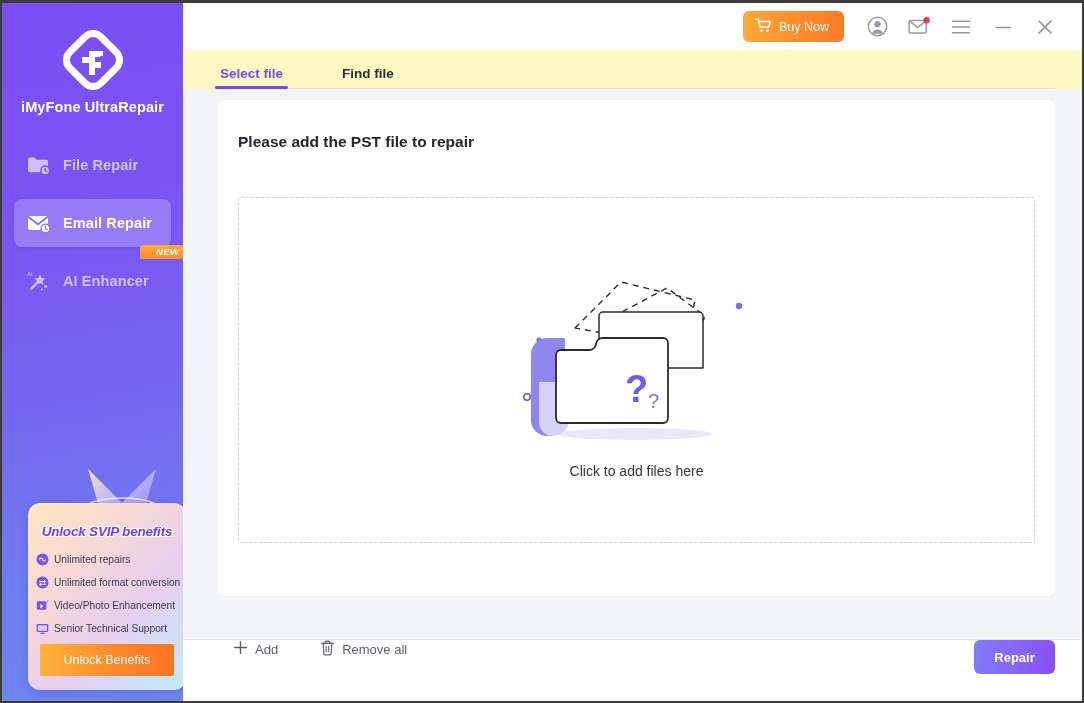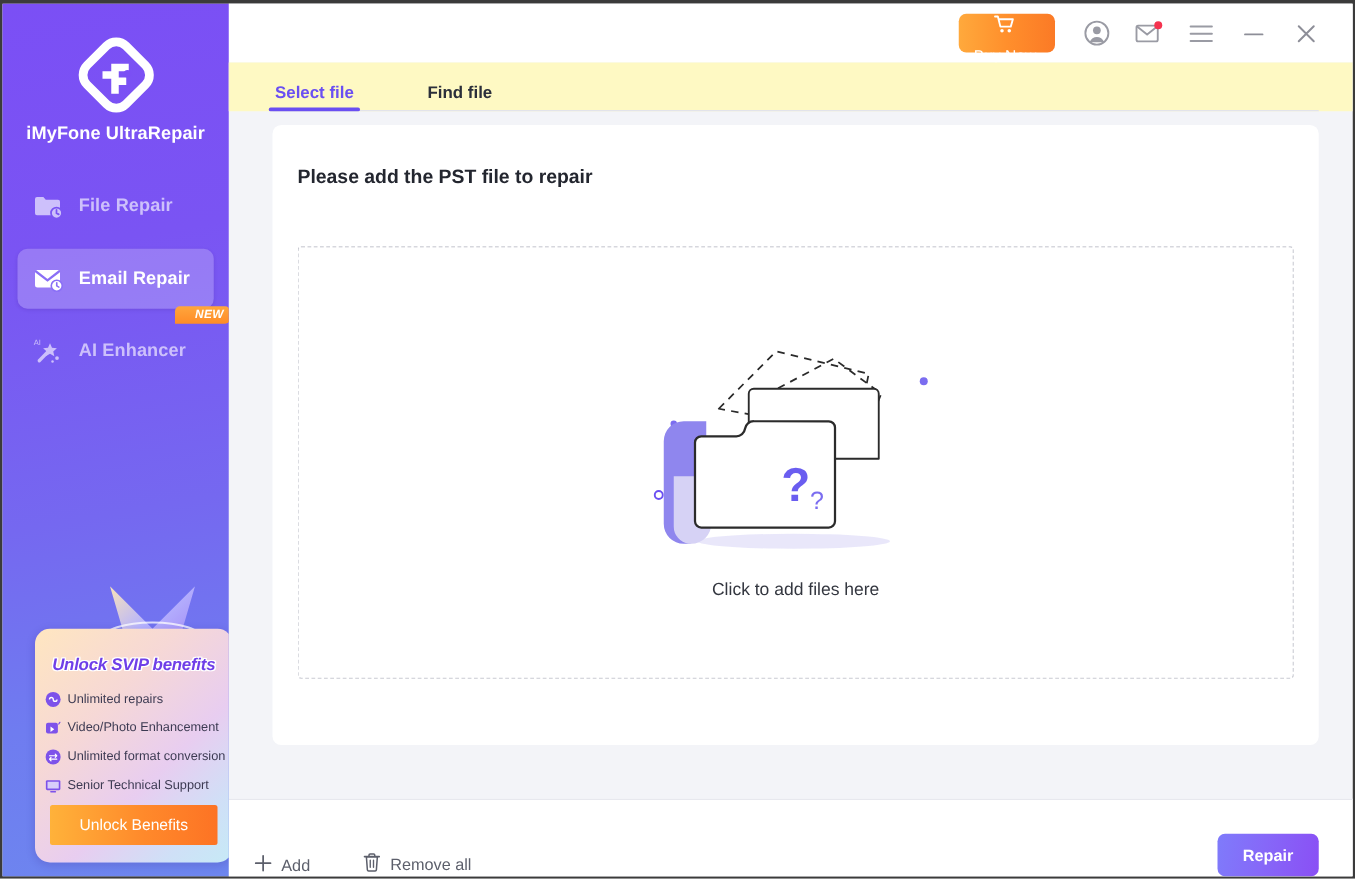--- a/index.html
+++ b/index.html
@@ -175,21 +175,20 @@
     border-radius: 6px;
     background: linear-gradient(90deg, #ffa93c 0%, #ff8f2c 50%, #fb7a26 100%);
     color: #fff;
     font-size: 12.5px;
     display: flex;
     align-items: center;
     gap: 7px;
     cursor: pointer;
     border: none;
     font-family: "Liberation Sans", sans-serif;
-    flex-direction: column;
   }
   .tb-icon {
     width: 42px; height: 36px;
     display: flex; align-items: center; justify-content: center;
     cursor: pointer;
     position: relative;
   }
   .tb-icon.first { margin-left: 12px; }
 
   .tabs-bar {
@@ -262,22 +261,22 @@
     margin-top: 12px;
     font-size: 14px;
     color: #33363f;
   }
 
   .footer {
     flex: 0 0 62px;
     background: #ffffff;
     border-top: 1px solid #e7e8ee;
     display: flex;
-    align-items: flex-end;
-    padding: 0 27px 0 20px;
+    align-items: flex-start;
+    padding: 0 27px 0 50px;
   }
   .foot-btn {
     display: flex;
     align-items: center;
     gap: 7px;
     font-size: 13px;
     color: #5c5f6b;
     cursor: pointer;
     margin-right: 42px;
   }
@@ -390,36 +389,36 @@
               <circle cx="6.5" cy="6.5" r="6" fill="#7d52ea"></circle>
               <path d="M3.6 6.5a1.5 1.5 0 113 0 1.5 1.5 0 103 0" fill="none" stroke="#fff" stroke-width="1.1"></path>
             </svg>
           </span>
           <span>Unlimited repairs</span>
         </div>
 
         <div class="promo-row">
           <span class="pr-icon">
             <svg width="13" height="13" viewBox="0 0 13 13">
+              <circle cx="6.5" cy="6.5" r="6" fill="#7d52ea"></circle>
+              <path d="M3.6 5.6h5M8.2 4.3l1.2 1.3-1.2 1.3M9.4 8.3h-5M4.8 7l-1.2 1.3L4.8 9.6" fill="none" stroke="#fff" stroke-width=".95" stroke-linecap="round" stroke-linejoin="round"></path>
+            </svg>
+          </span>
+          <span>Unlimited format conversion</span>
+        </div>
+
+        <div class="promo-row">
+          <span class="pr-icon">
+            <svg width="13" height="13" viewBox="0 0 13 13">
               <rect x="0.8" y="2.2" width="9.5" height="8.6" rx="1.6" fill="#7d52ea"></rect>
               <path d="M4.4 5.1l3 2.2-3 2.2z" fill="#ffffff"></path>
               <path d="M11 3.2l.9-1.3" stroke="#7d52ea" stroke-width="1" stroke-linecap="round"></path>
             </svg>
           </span>
           <span>Video/Photo Enhancement</span>
-        </div>
-
-        <div class="promo-row">
-          <span class="pr-icon">
-            <svg width="13" height="13" viewBox="0 0 13 13">
-              <circle cx="6.5" cy="6.5" r="6" fill="#7d52ea"></circle>
-              <path d="M3.6 5.6h5M8.2 4.3l1.2 1.3-1.2 1.3M9.4 8.3h-5M4.8 7l-1.2 1.3L4.8 9.6" fill="none" stroke="#fff" stroke-width=".95" stroke-linecap="round" stroke-linejoin="round"></path>
-            </svg>
-          </span>
-          <span>Unlimited format conversion</span>
         </div>
 
         <div class="promo-row">
           <span class="pr-icon">
             <svg width="13" height="13" viewBox="0 0 13 13">
               <rect x="0.7" y="2.1" width="11.6" height="8" rx="1.1" fill="#7d52ea"></rect>
               <rect x="2" y="3.4" width="9" height="5.4" fill="#d8cdfa"></rect>
               <path d="M4.7 11.3h3.6" stroke="#7d52ea" stroke-width="1.2" stroke-linecap="round"></path>
             </svg>
           </span>

